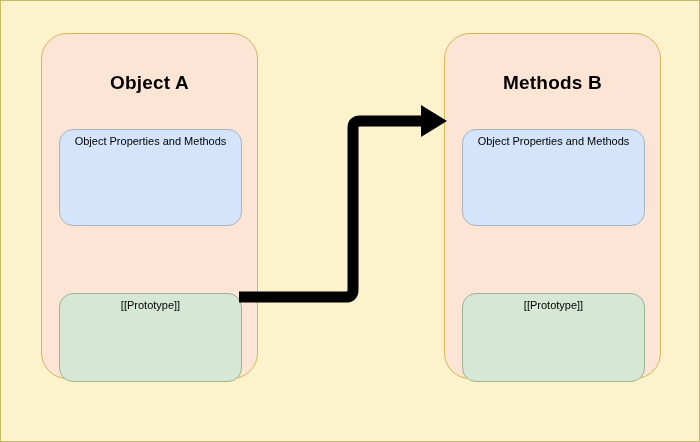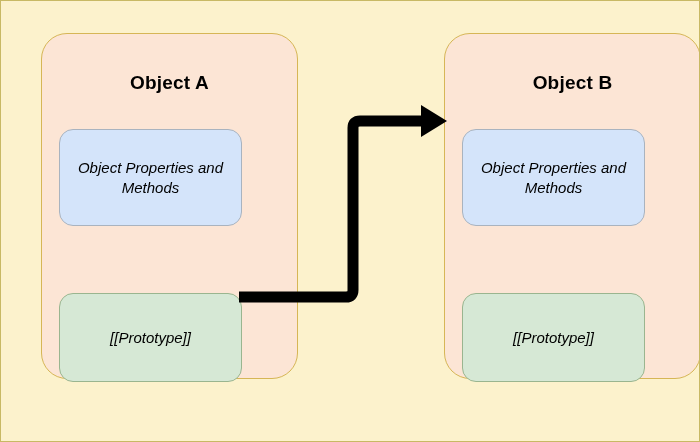--- a/index.html
+++ b/index.html
@@ -17,21 +17,21 @@
     height: 442px;
     background: #fcf2cc;
     box-sizing: border-box;
     border: 1px solid #c8b964;
     overflow: hidden;
   }
 
   .object-container {
     position: absolute;
     top: 32px;
-    width: 257px;
+    width: 217px;
     height: 346px;
     background: #fce5d5;
     border: 1.6px solid #d6b656;
     border-radius: 26px;
     box-sizing: border-box;
   }
   #object-a-container { left: 40px; }
   #object-b-container { left: 443px; }
 
   .object-title {
@@ -45,28 +45,26 @@
     color: #000000;
     letter-spacing: 0.2px;
   }
 
   .inner-box {
     position: absolute;
     left: 17px;
     width: 183px;
     box-sizing: border-box;
     display: flex;
-    align-items: center;
     justify-content: center;
     text-align: center;
-    font-size: 15px;
+    font-size: 11px;
     line-height: 1.32;
     color: #000000;
     padding: 4px 10px;
-    font-style: italic;
   }
 
   .props-box {
     top: 95px;
     height: 97px;
     background: #d4e4fa;
     border: 1.3px solid #a9b3bf;
     border-radius: 14px;
   }
 
@@ -104,21 +102,21 @@
     <div class="inner-box props-box">
       <span class="inner-box-label">Object Properties and Methods</span>
     </div>
 
     <div class="inner-box proto-box">
       <span class="inner-box-label">[[Prototype]]</span>
     </div>
   </div>
 
   <div class="object-container" id="object-b-container">
-    <div class="object-title">Object B</div>
+    <div class="object-title">Methods B</div>
 
     <div class="inner-box props-box">
       <span class="inner-box-label">Object Properties and Methods</span>
     </div>
 
     <div class="inner-box proto-box">
       <span class="inner-box-label">[[Prototype]]</span>
     </div>
   </div>
 

